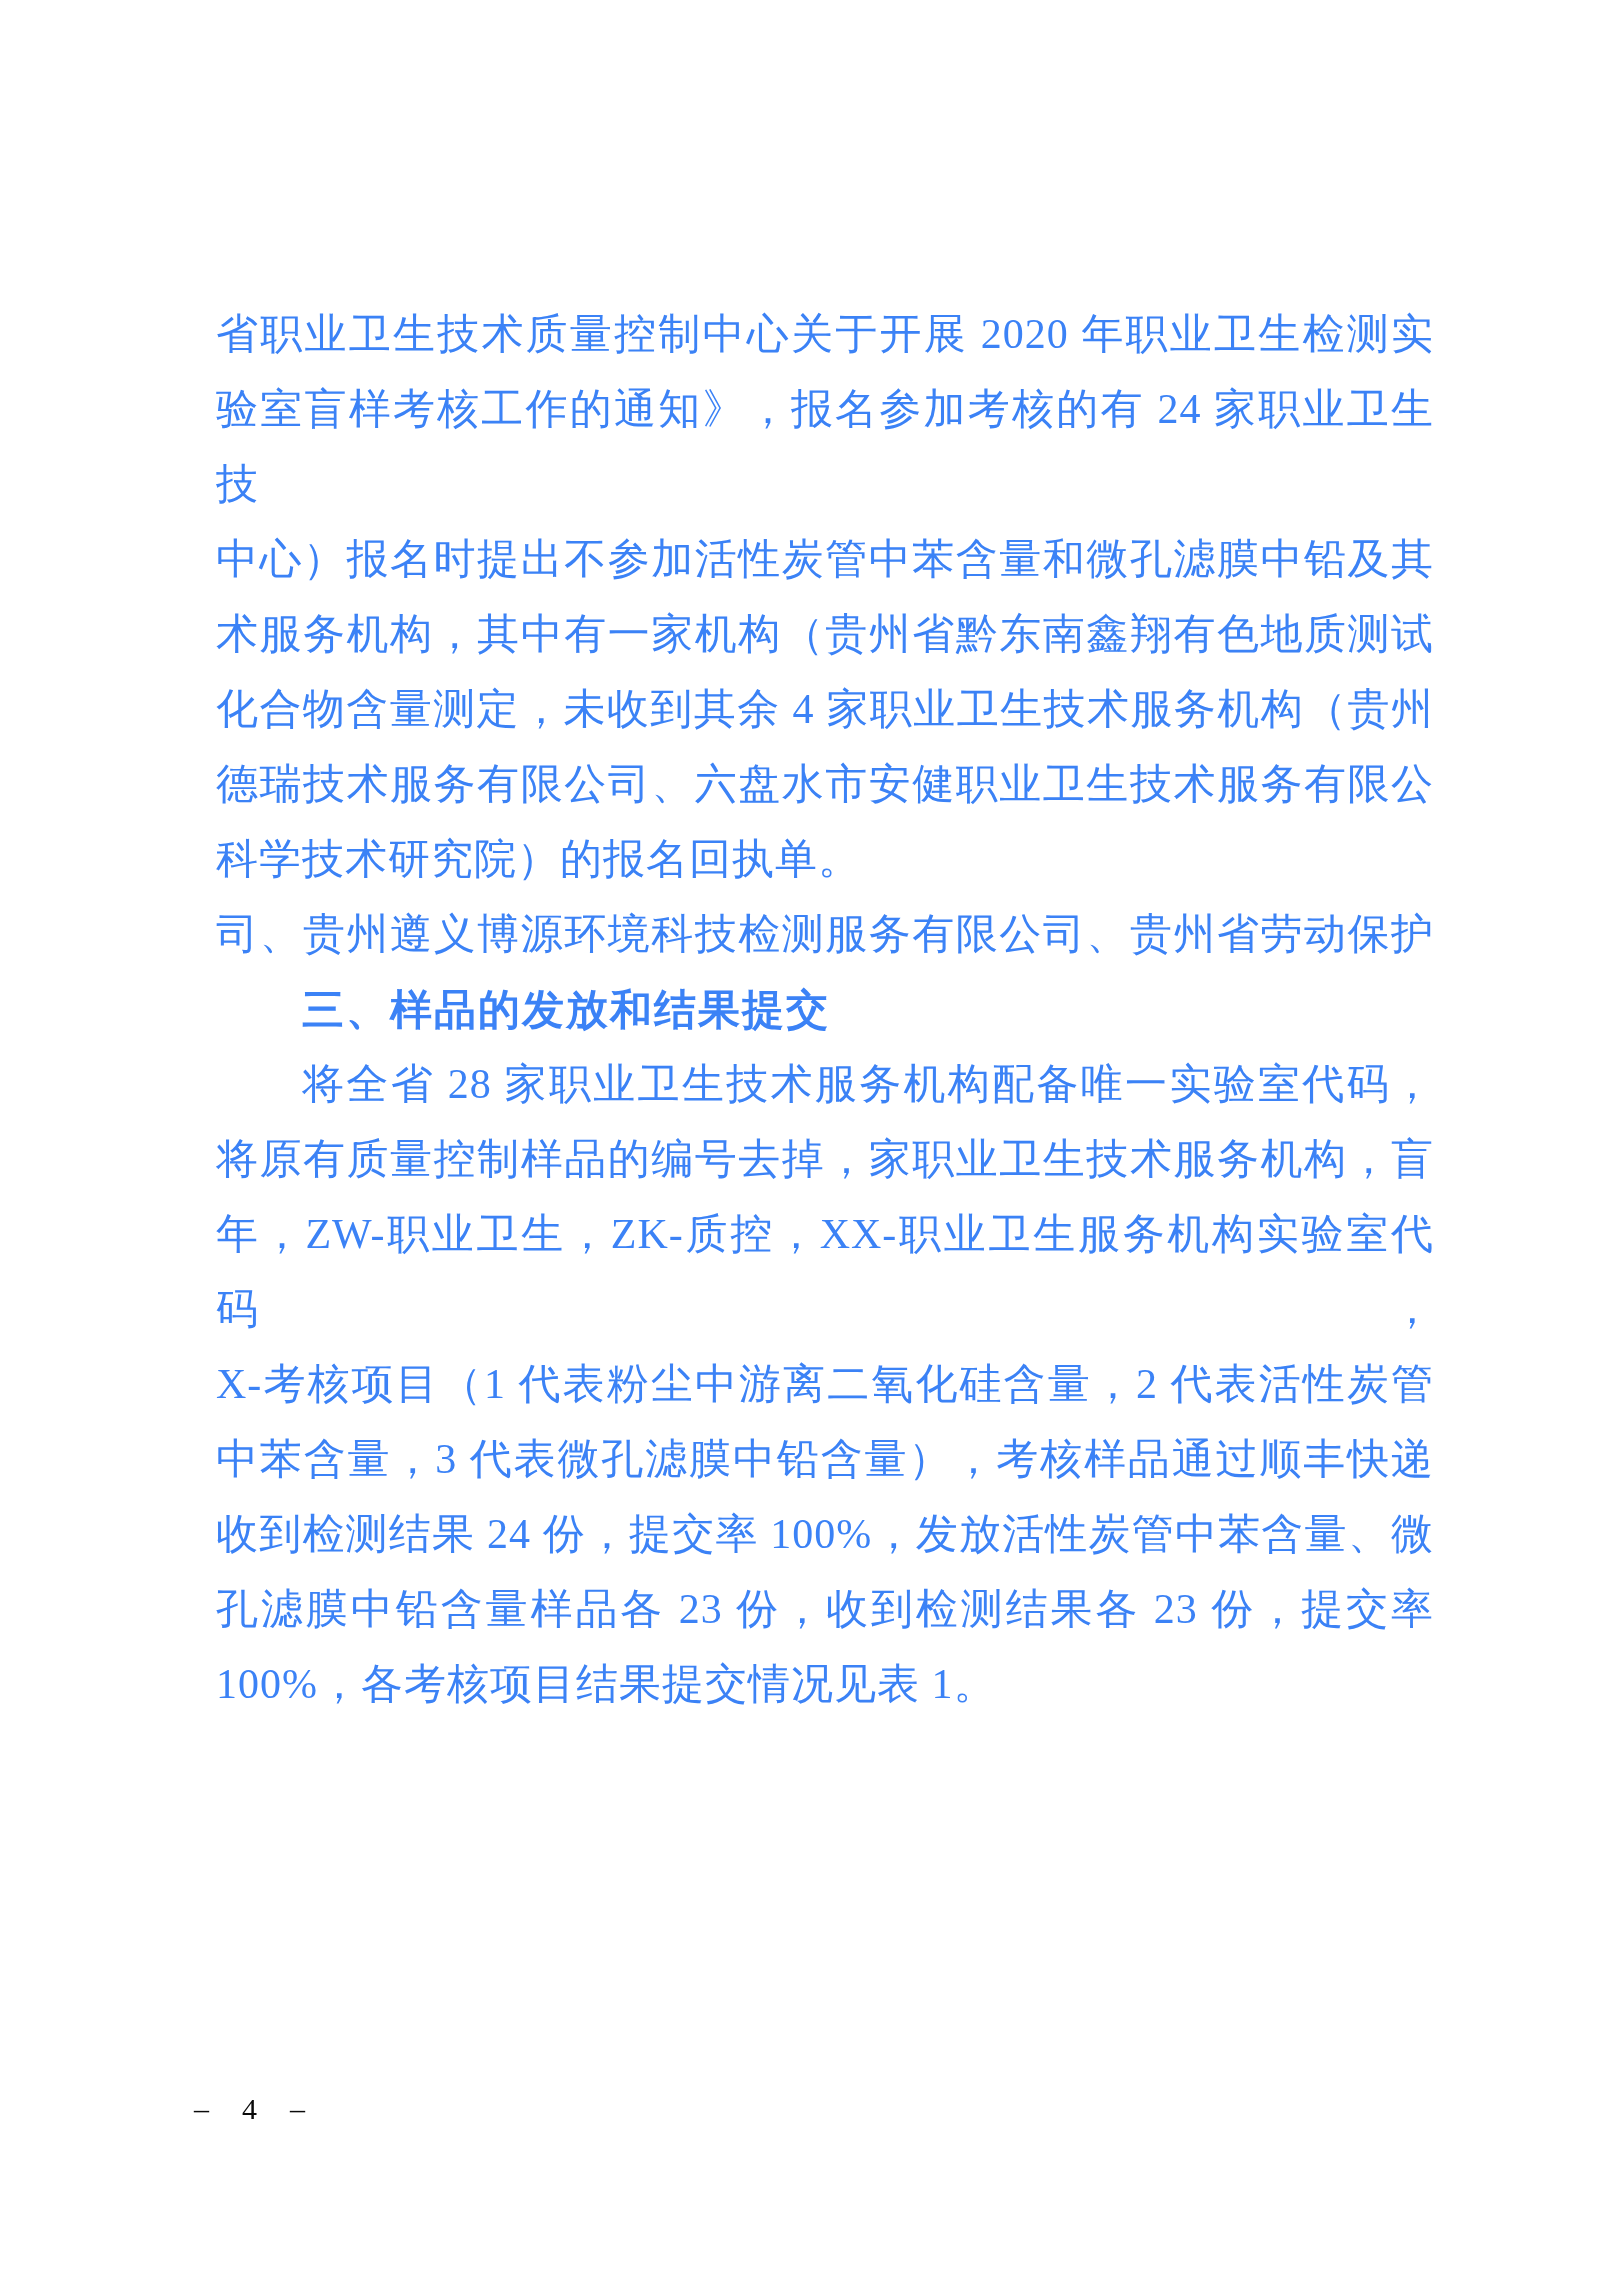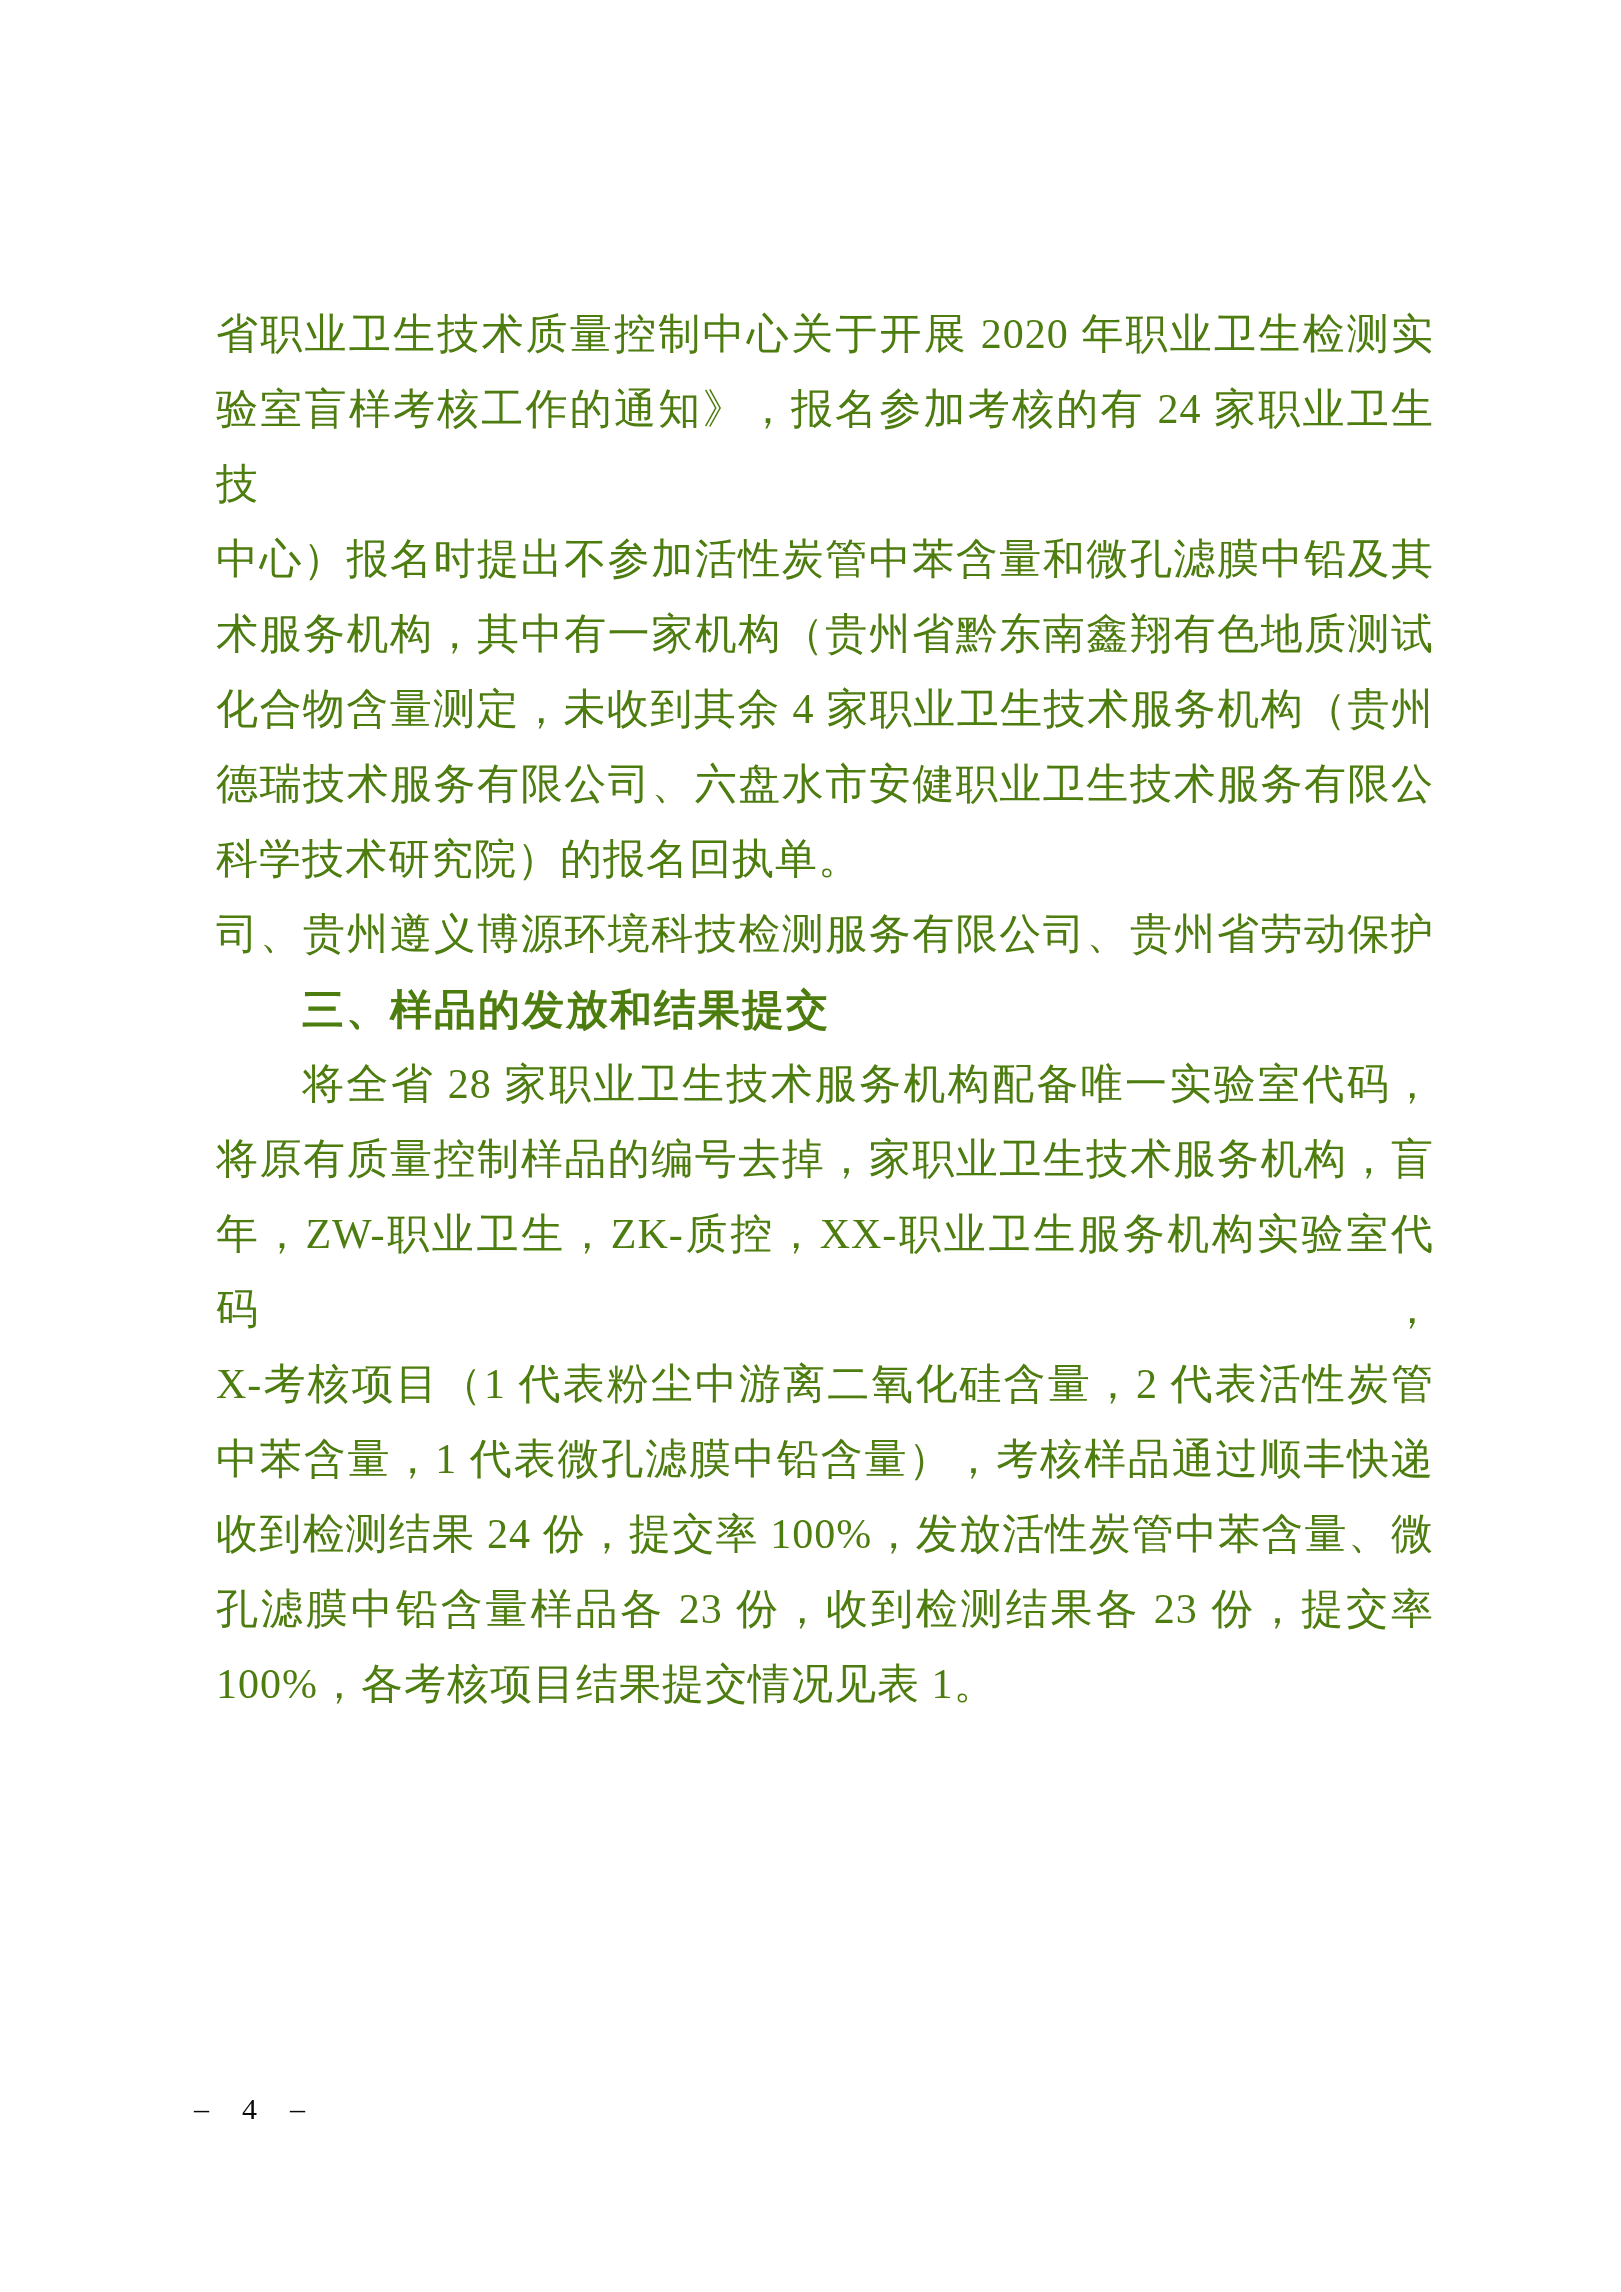--- a/index.html
+++ b/index.html
@@ -20,21 +20,21 @@
     left: 216px;
     top: 297px;
     width: 1218px;
   }
   .line {
     margin: 0;
     padding: 0;
     font-family: "Liberation Serif", serif;
     font-size: 42px;
     line-height: 75px;
-    color: #4d7c0f;
+    color: #3b82f6;
     text-align: justify;
     text-align-last: left;
     letter-spacing: 1px;
   }
   .just {
     text-align-last: justify;
   }
   .indent {
     text-indent: 86px;
   }
@@ -70,21 +70,21 @@
     <p class="line just">德瑞技术服务有限公司、六盘水市安健职业卫生技术服务有限公</p>
     <p class="line">科学技术研究院）的报名回执单。</p>
     <p class="line just">司、贵州遵义博源环境科技检测服务有限公司、贵州省劳动保护</p>
 
     <h2 class="line heading indent">三、样品的发放和结果提交</h2>
 
     <p class="line just indent">将全省 28 家职业卫生技术服务机构配备唯一实验室代码，</p>
     <p class="line just">将原有质量控制样品的编号去掉，家职业卫生技术服务机构，盲</p>
     <p class="line just">年，ZW-职业卫生，ZK-质控，XX-职业卫生服务机构实验室代码，</p>
     <p class="line just">X-考核项目（1 代表粉尘中游离二氧化硅含量，2 代表活性炭管</p>
-    <p class="line just">中苯含量，1 代表微孔滤膜中铅含量），考核样品通过顺丰快递</p>
+    <p class="line just">中苯含量，3 代表微孔滤膜中铅含量），考核样品通过顺丰快递</p>
     <p class="line just">收到检测结果 24 份，提交率 100%，发放活性炭管中苯含量、微</p>
     <p class="line just">孔滤膜中铅含量样品各 23 份，收到检测结果各 23 份，提交率</p>
     <p class="line">100%，各考核项目结果提交情况见表 1。</p>
 
   </main>
 
   <footer class="footer">
     <span>– 4 –</span>
   </footer>
 

